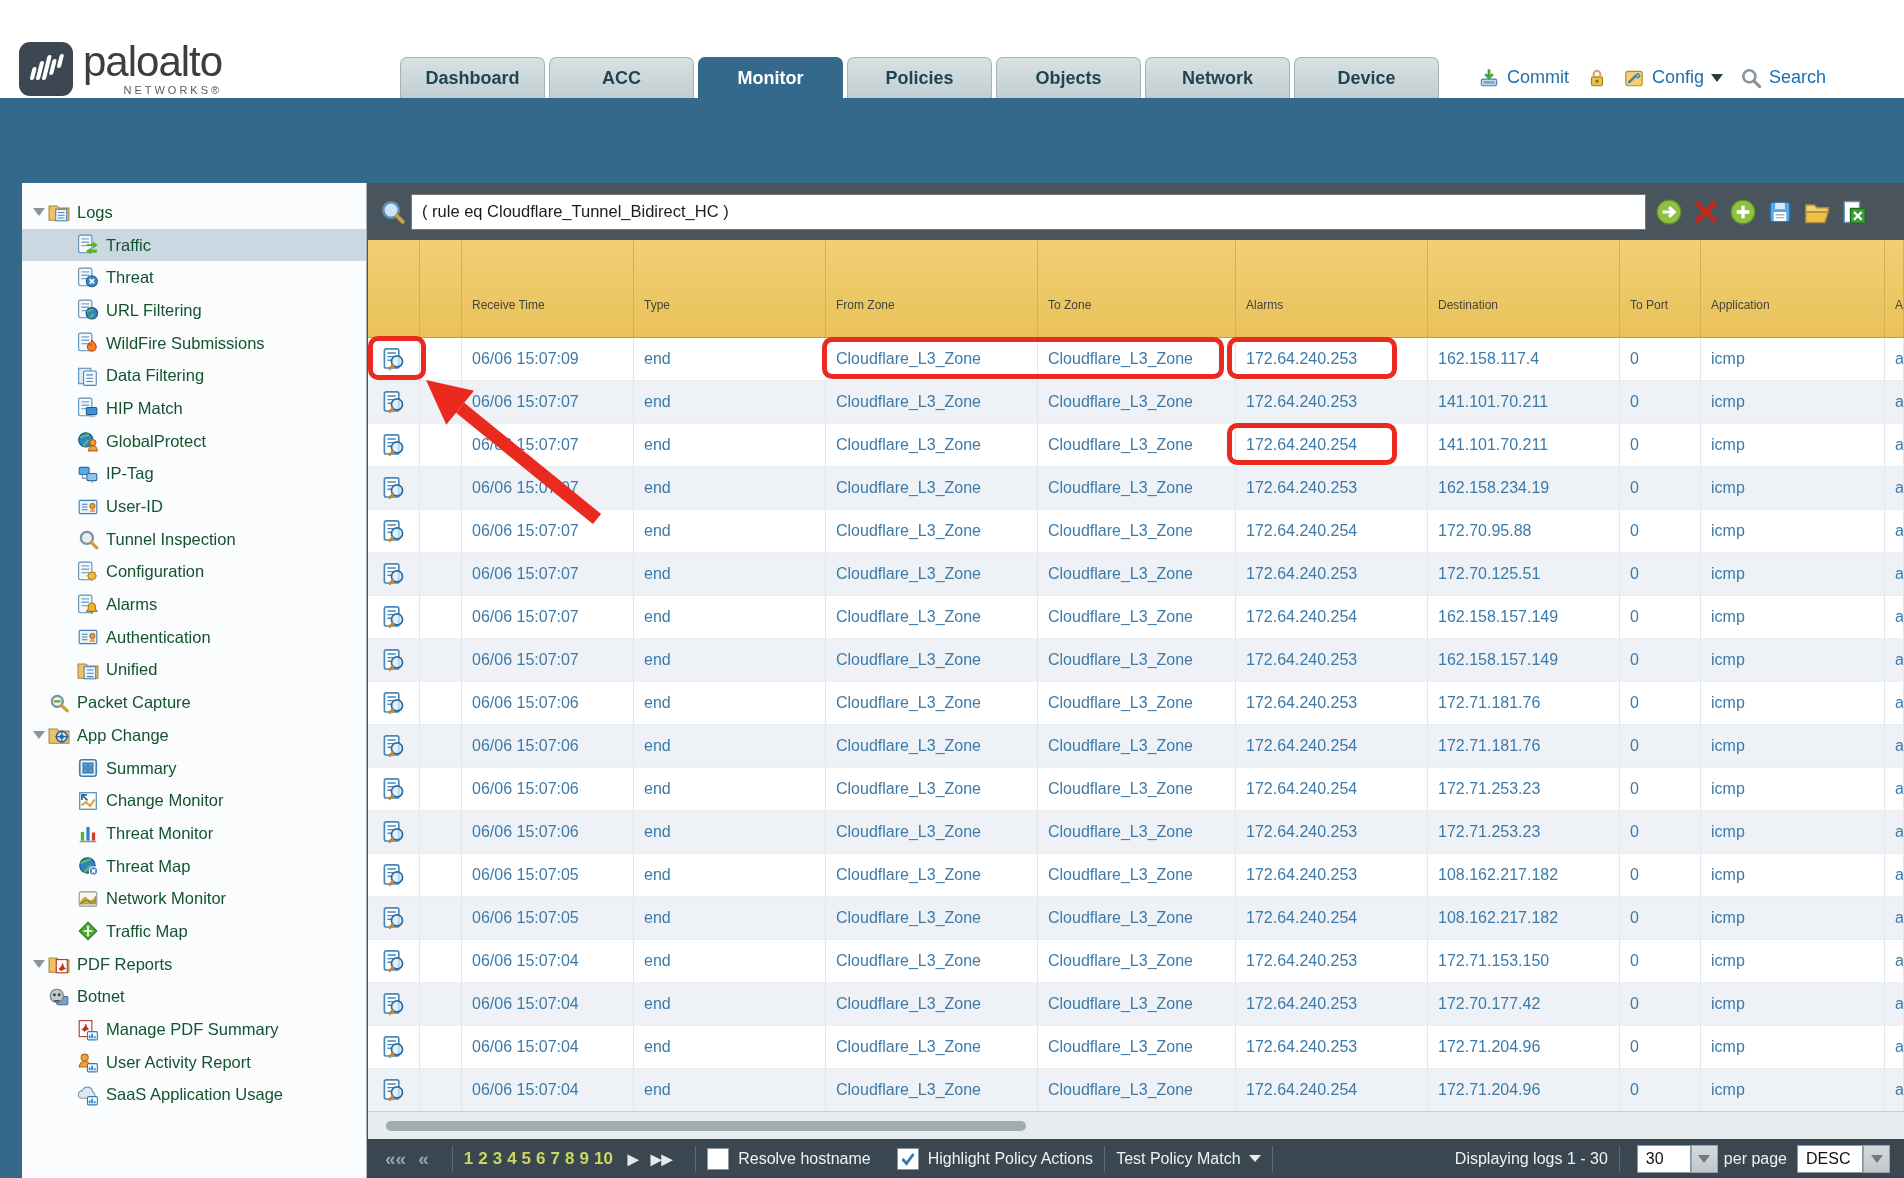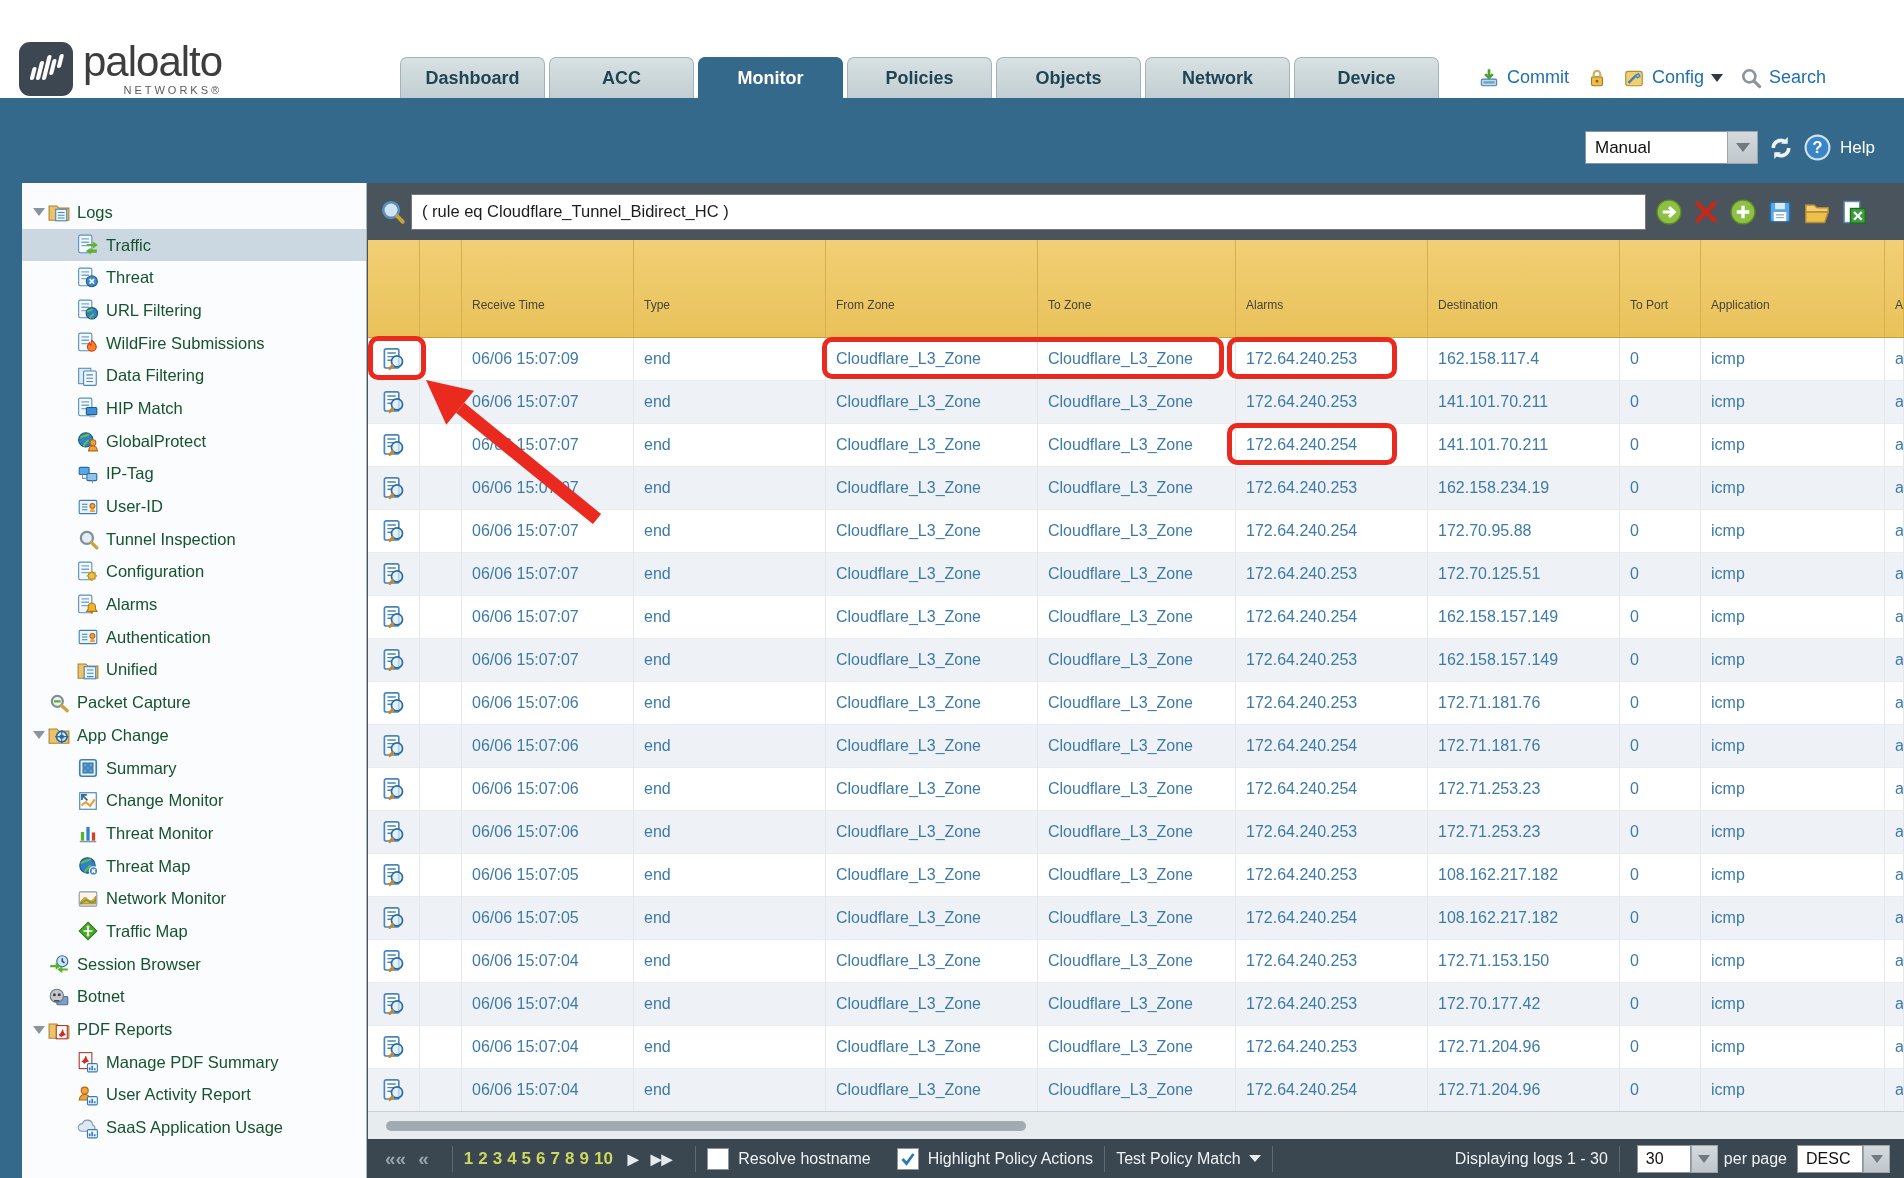--- a/index.html
+++ b/index.html
@@ -154,39 +154,20 @@
     <span class="caret-down" style="border-top-color:#2d3a42;border-left-width:6px;border-right-width:6px;border-top-width:8px"></span>
     <span class="icon16" style="margin-left:10px"><svg width="22" height="22" viewBox="0 0 20 20">
           <circle cx="8.5" cy="8.5" r="5.5" fill="none" stroke="#8a949c" stroke-width="2.4"></circle>
           <path d="M12.8 12.8l5 5" stroke="#8a949c" stroke-width="2.8" stroke-linecap="round"></path>
         </svg></span>
     <span class="lbl">Search</span>
   </div>
 
   <div class="abs" id="band"></div>
   <div class="abs" id="left-strip"></div>
-  <div class="abs" id="toolbar">
-    <div class="selectbox">
-      <div class="val" style="width:142px">Manual</div>
-      <div class="btn">
-          <span class="caret-down"></span>
-        </div>
-    </div>
-    <span class="icon16" style="width:28px;height:28px"><svg width="28" height="28" viewBox="0 0 20 20">
-          <path d="M4.5 10a5.5 5.5 0 0 1 9.2-4" stroke="#eef3f6" stroke-width="2.6" fill="none"></path>
-          <path d="M14.8 2.2v4.8h-4.8z" fill="#eef3f6"></path>
-          <path d="M15.5 10a5.5 5.5 0 0 1-9.2 4" stroke="#eef3f6" stroke-width="2.6" fill="none"></path>
-          <path d="M5.2 17.8V13H10z" fill="#eef3f6"></path>
-        </svg></span>
-    <span class="icon16" style="width:27px;height:27px"><svg width="27" height="27" viewBox="0 0 20 20">
-          <circle cx="10" cy="10" r="8.8" fill="#3a85c8" stroke="#cfe2f2" stroke-width="1.6"></circle>
-          <text x="10" y="14.4" font-size="12.5" fill="#fff" text-anchor="middle" font-weight="bold">?</text>
-        </svg></span>
-    <span>Help</span>
-  </div>
 
   <div class="abs" id="sidebar">
       <div class="side-item">
         <span class="tri-zone">
           <span class="tri"></span>
         </span>
         <span class="side-ic"><svg width="22" height="22" viewBox="0 0 20 20">
             <path d="M1 4.5h7l2 2h9v11H1z" fill="#edc365" stroke="#a9833b"></path>
             <rect x="7" y="7.5" width="10" height="10.5" fill="#eaf4fb" stroke="#4a86b8"></rect>
             <path d="M9 10.5h6M9 13h6M9 15.5h6" stroke="#4a86b8"></path>
@@ -381,50 +362,40 @@
       </div>
       <div class="side-item d1">
         <span class="side-ic"><svg width="22" height="22" viewBox="0 0 20 20">
             <path d="M10 2l8 8-8 8-8-8z" fill="#4aa82e" stroke="#2f7a18"></path>
             <path d="M10 6v8M6 10h8" stroke="#fff" stroke-width="1.5"></path>
             <path d="M10 4.5L8 6.5h4zM10 15.5l2-2H8z" fill="#cdeabf"></path>
           </svg></span>
         <span>Traffic Map</span>
       </div>
       <div class="side-item">
-        <span class="tri-zone"></span>
-        <span class="side-ic"><svg width="22" height="22" viewBox="0 0 20 20">
-            <circle cx="13" cy="7.5" r="5" fill="#cfe4f4" stroke="#2b6a9e"></circle>
-            <path d="M13 4.8V7.5l2 1.5" stroke="#1a4f7c" stroke-width="1.4" fill="none"></path>
-            <path d="M2 11h5V8.8L11.5 12 7 15.2V13H2z" fill="#57b32e"></path>
-            <path d="M18 16h-5v2.2L8.5 15l4.5-3.2V14h5z" fill="#57b32e"></path>
-          </svg></span>
-        <span>Session Browser</span>
+        <span class="tri-zone">
+          <span class="tri"></span>
+        </span>
+        <span class="side-ic"><svg width="22" height="22" viewBox="0 0 20 20">
+            <path d="M1 4.5h7l2 2h9v11H1z" fill="#edc365" stroke="#a9833b"></path>
+            <rect x="7.5" y="6" width="10" height="12" fill="#fff" stroke="#b2342a"></rect>
+            <path d="M9.5 14.5c1.6-.8 3-2.8 3.4-5h.8c.3 2.2 1.4 4.2 2.8 5-1.6.2-3.4 1-4.6 2.2-.4-1-1.3-1.7-2.4-2.2z" fill="#d02c1e"></path>
+          </svg></span>
+        <span>PDF Reports</span>
       </div>
       <div class="side-item">
         <span class="tri-zone"></span>
         <span class="side-ic"><svg width="22" height="22" viewBox="0 0 20 20">
             <rect x="8" y="9.5" width="10" height="7.5" rx="1" fill="#7f9ecb" stroke="#4a6b9e"></rect>
             <circle cx="8" cy="9" r="6" fill="#c3c9cf" stroke="#6d777f"></circle>
             <circle cx="5.8" cy="8" r="1.4" fill="#3c444c"></circle>
             <circle cx="10.2" cy="8" r="1.4" fill="#3c444c"></circle>
             <path d="M5.5 13.5h5" stroke="#3c444c" stroke-width="1.4"></path>
           </svg></span>
         <span>Botnet</span>
-      </div>
-      <div class="side-item">
-        <span class="tri-zone">
-          <span class="tri"></span>
-        </span>
-        <span class="side-ic"><svg width="22" height="22" viewBox="0 0 20 20">
-            <path d="M1 4.5h7l2 2h9v11H1z" fill="#edc365" stroke="#a9833b"></path>
-            <rect x="7.5" y="6" width="10" height="12" fill="#fff" stroke="#b2342a"></rect>
-            <path d="M9.5 14.5c1.6-.8 3-2.8 3.4-5h.8c.3 2.2 1.4 4.2 2.8 5-1.6.2-3.4 1-4.6 2.2-.4-1-1.3-1.7-2.4-2.2z" fill="#d02c1e"></path>
-          </svg></span>
-        <span>PDF Reports</span>
       </div>
       <div class="side-item d1">
         <span class="side-ic"><svg width="22" height="22" viewBox="0 0 20 20">
             <rect x="2" y="1.5" width="11.5" height="14.5" fill="#fff" stroke="#b2342a"></rect>
             <path d="M4 9.5c1.8-.8 3.2-2.8 3.6-5h.8c.3 2.2 1.4 4.2 2.8 5-1.6.2-3.4 1-4.6 2.4-.4-1-1.4-1.9-2.6-2.4z" fill="#d02c1e"></path>
             <rect x="9.5" y="11.5" width="9" height="7.5" rx="1" fill="#f6fbff" stroke="#3a7ab0"></rect>
             <path d="M11.5 17.5v-2.5M13.8 17.5v-4M16.1 17.5v-1.8" stroke="#2f7ed8" stroke-width="1.6"></path>
           </svg></span>
         <span>Manage PDF Summary</span>
       </div>

